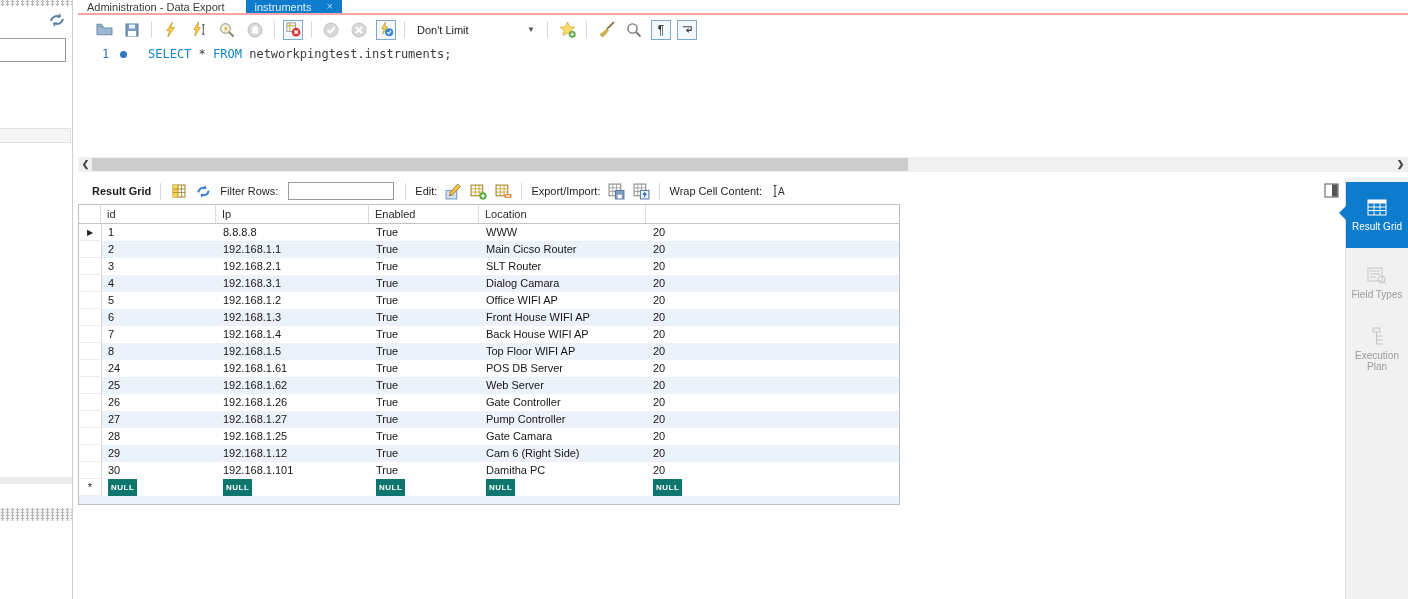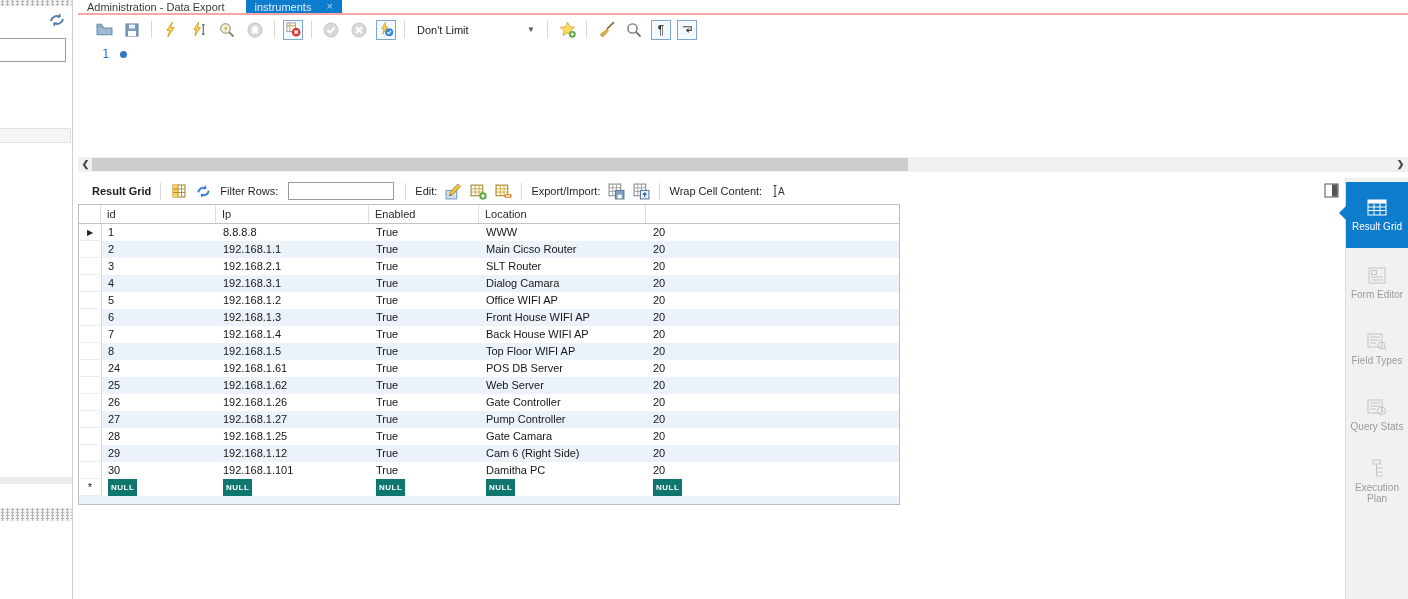--- a/index.html
+++ b/index.html
@@ -210,20 +210,21 @@
     <svg viewBox="0 0 14 14" width="13" height="13">
         <path d="M2 4h9v4H6" fill="none" stroke="#444" stroke-width="1.2"></path>
         <path d="M6 8l2.4-2M6 8l2.4 2" fill="none" stroke="#444" stroke-width="1.2"></path>
       </svg>
   </span>
 </div>
 
 <div class="editor">
   <span class="lnum">1</span>
   <span class="stmt-dot"></span>
+  <span class="code"><span class="kw">SELECT</span><span> * </span><span class="kw">FROM</span><span> networkpingtest.instruments;</span></span>
 </div>
 
 <div class="hscroll">
   <span class="hs-arrow hs-left">❮</span>
   <div class="hs-thumb"></div>
   <span class="hs-arrow hs-right">❯</span>
 </div>
 
 <div class="result-toolbar">
   <span class="rt-label bold">Result Grid</span>
@@ -447,43 +448,26 @@
     <div class="side-item active">
       <svg width="26" height="20" viewBox="0 0 26 20">
         <rect x="4" y="2" width="18" height="15" fill="none" stroke="currentColor"></rect>
         <rect x="4" y="2" width="18" height="3.5" fill="currentColor"></rect>
         <path d="M4 9h18M4 12.5h18M10 5.5v11.5M16 5.5v11.5" stroke="currentColor"></path>
       </svg>
       <div class="side-label">Result Grid</div>
     </div>
     <div class="side-item">
       <svg width="26" height="20" viewBox="0 0 26 20">
-        <rect x="5" y="2" width="16" height="15" fill="none" stroke="currentColor"></rect>
-        <rect x="7.5" y="4.5" width="5" height="4" fill="none" stroke="currentColor"></rect>
-        <path d="M7.5 11h11M7.5 14h11" stroke="currentColor"></path>
-      </svg>
-      <div class="side-label">Form Editor</div>
-    </div>
-    <div class="side-item">
-      <svg width="26" height="20" viewBox="0 0 26 20">
         <rect x="4" y="2" width="14" height="13" fill="none" stroke="currentColor"></rect>
         <path d="M6 5h10M6 8h10M6 11h6" stroke="currentColor"></path>
         <circle cx="17.5" cy="13.5" r="3.5" fill="none" stroke="currentColor"></circle>
         <path d="M20 16l2.5 2.5" stroke="currentColor"></path>
       </svg>
       <div class="side-label">Field Types</div>
-    </div>
-    <div class="side-item">
-      <svg width="26" height="20" viewBox="0 0 26 20">
-        <rect x="4" y="2" width="14" height="13" fill="none" stroke="currentColor"></rect>
-        <path d="M6 5h10M6 8h10M6 11h6" stroke="currentColor"></path>
-        <circle cx="17.5" cy="13" r="4" fill="none" stroke="currentColor"></circle>
-        <path d="M17.5 10.5v2.5l2 1" fill="none" stroke="currentColor"></path>
-      </svg>
-      <div class="side-label">Query Stats</div>
     </div>
     <div class="side-item">
       <svg width="26" height="20" viewBox="0 0 26 20">
         <rect x="9" y="1" width="7" height="4" fill="none" stroke="currentColor"></rect>
         <path d="M12.5 5v12M12.5 9h6M12.5 13h6M12.5 17h6" fill="none" stroke="currentColor"></path>
       </svg>
       <div class="side-label">Execution Plan</div>
     </div>
   </div>
 

